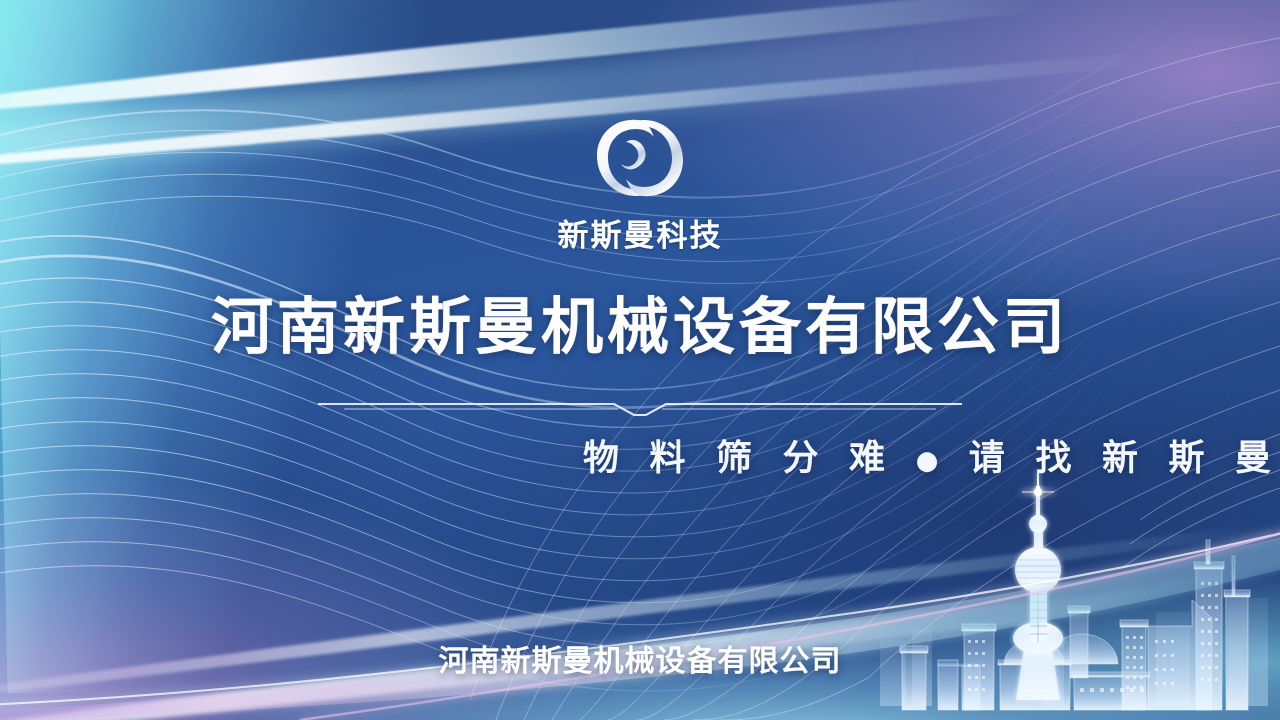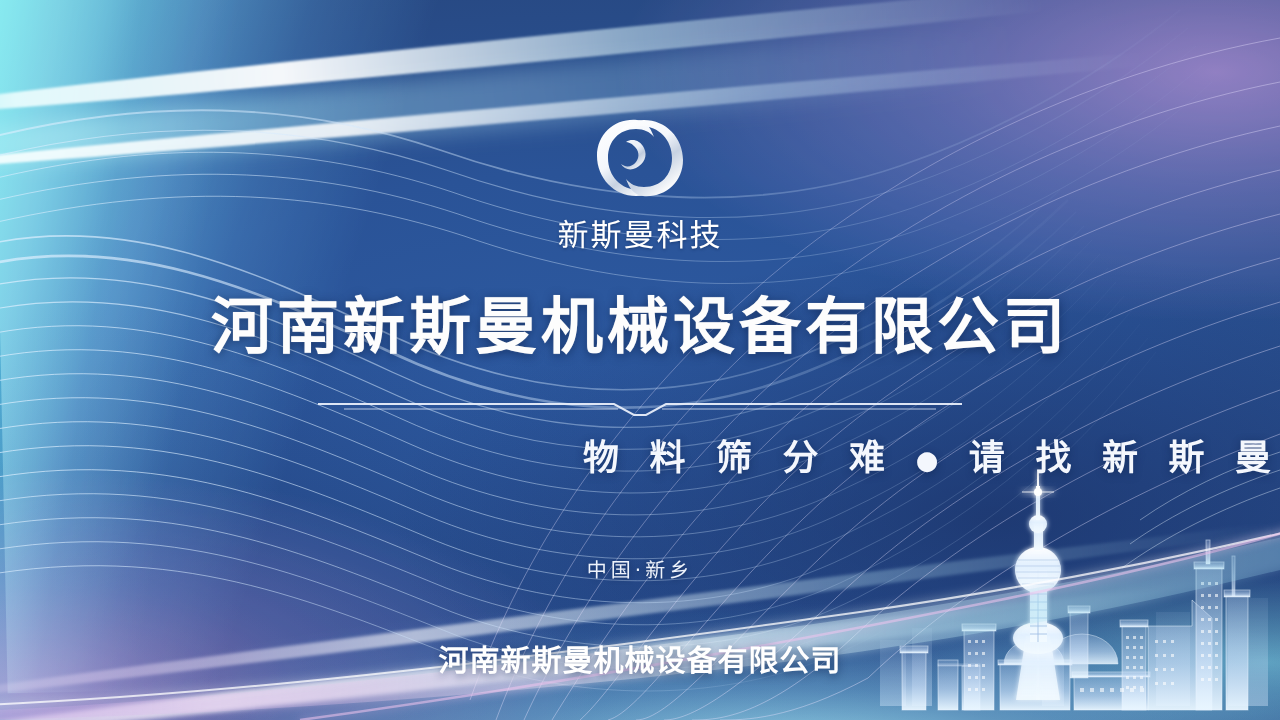--- a/index.html
+++ b/index.html
@@ -98,21 +98,21 @@
 
   #logo-block{
     position:absolute;
     top:112px;left:0;right:0;
     display:flex;flex-direction:column;align-items:center;
   }
   #logo-mark{width:104px;height:92px;display:block;}
   #logo-wordmark{
     margin-top:6px;
     font-family:"DejaVu Sans","Liberation Sans",sans-serif;
-    font-weight:normal;
+    font-weight:bold;
     font-size:31px;
     letter-spacing:2px;
     color:#ffffff;
     text-shadow:0 1px 3px rgba(10,30,70,.45);
     white-space:nowrap;
   }
 
   #main-title{
     position:absolute;
     top:296px;left:0;right:0;
@@ -530,18 +530,17 @@
       <path d="M0 8 H296 L316 19 H328 L348 8 H644" fill="none" stroke="#e8eefa" stroke-opacity="0.95" stroke-width="2"></path>
       <path d="M26 13 H300 M344 13 H618" fill="none" stroke="#dbe5f6" stroke-opacity="0.55" stroke-width="1.4"></path>
     </svg>
 
     <div id="slogan">
       <span>物 料 筛 分 难</span>
       <span class="dot">●</span>
       <span>请 找 新 斯 曼</span>
     </div>
 
-    <div id="location">中国·新乡</div>
 
     <div id="footer-company">河南新斯曼机械设备有限公司</div>
 
   </div>
 </div>
 
 </body></html>

